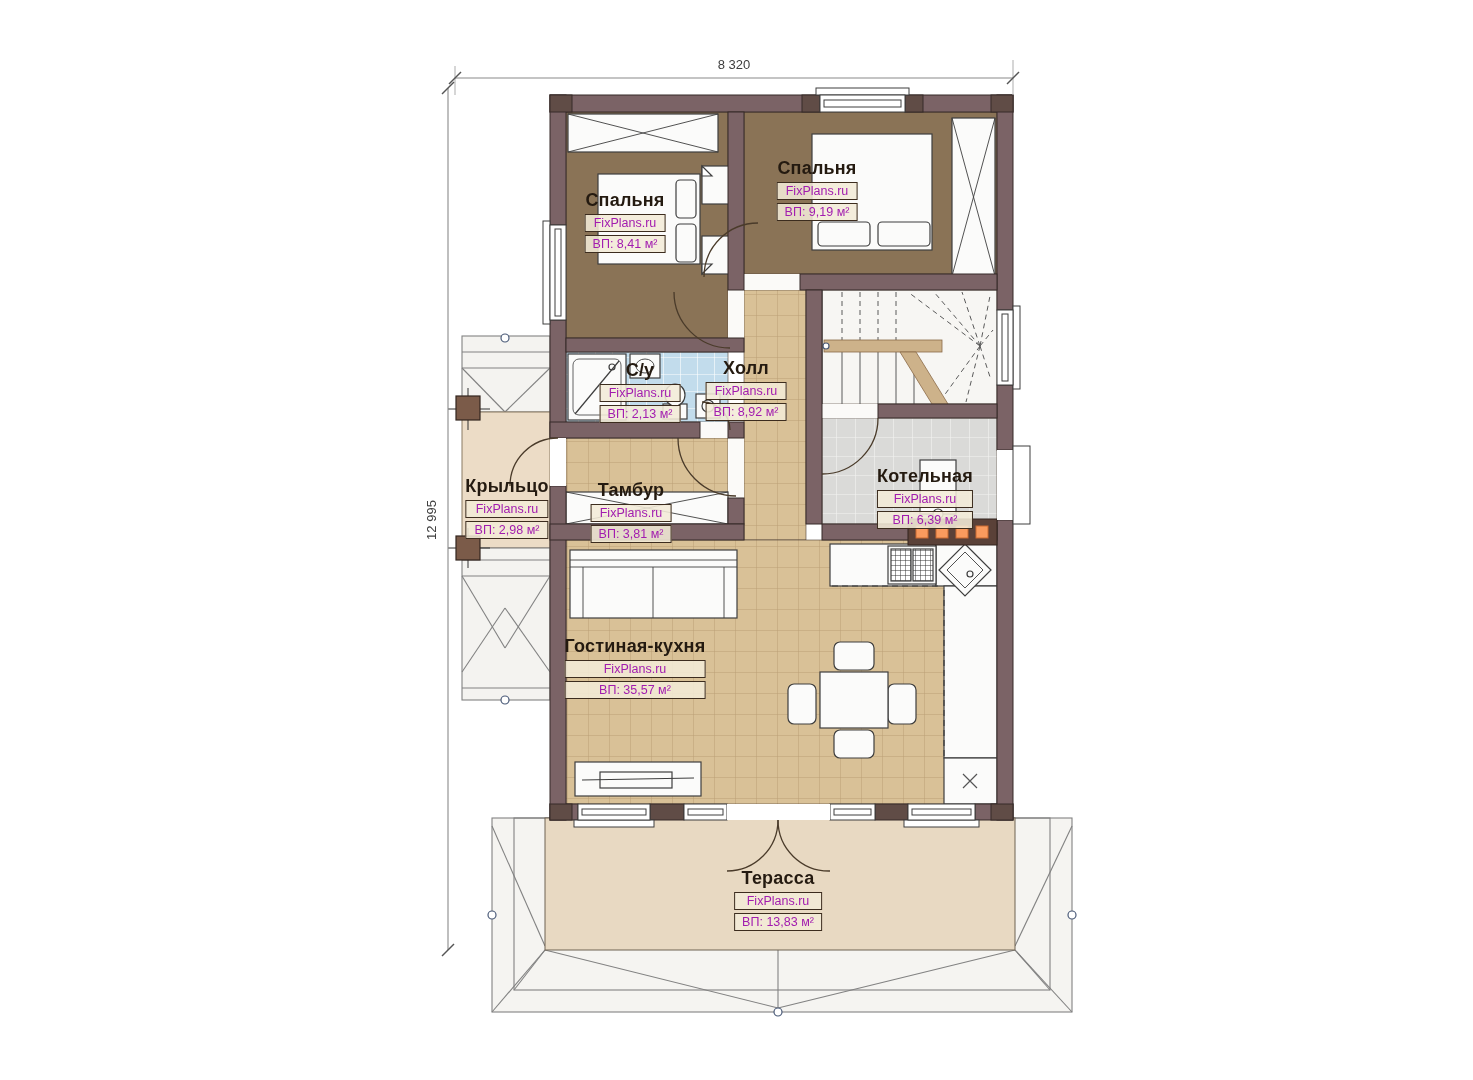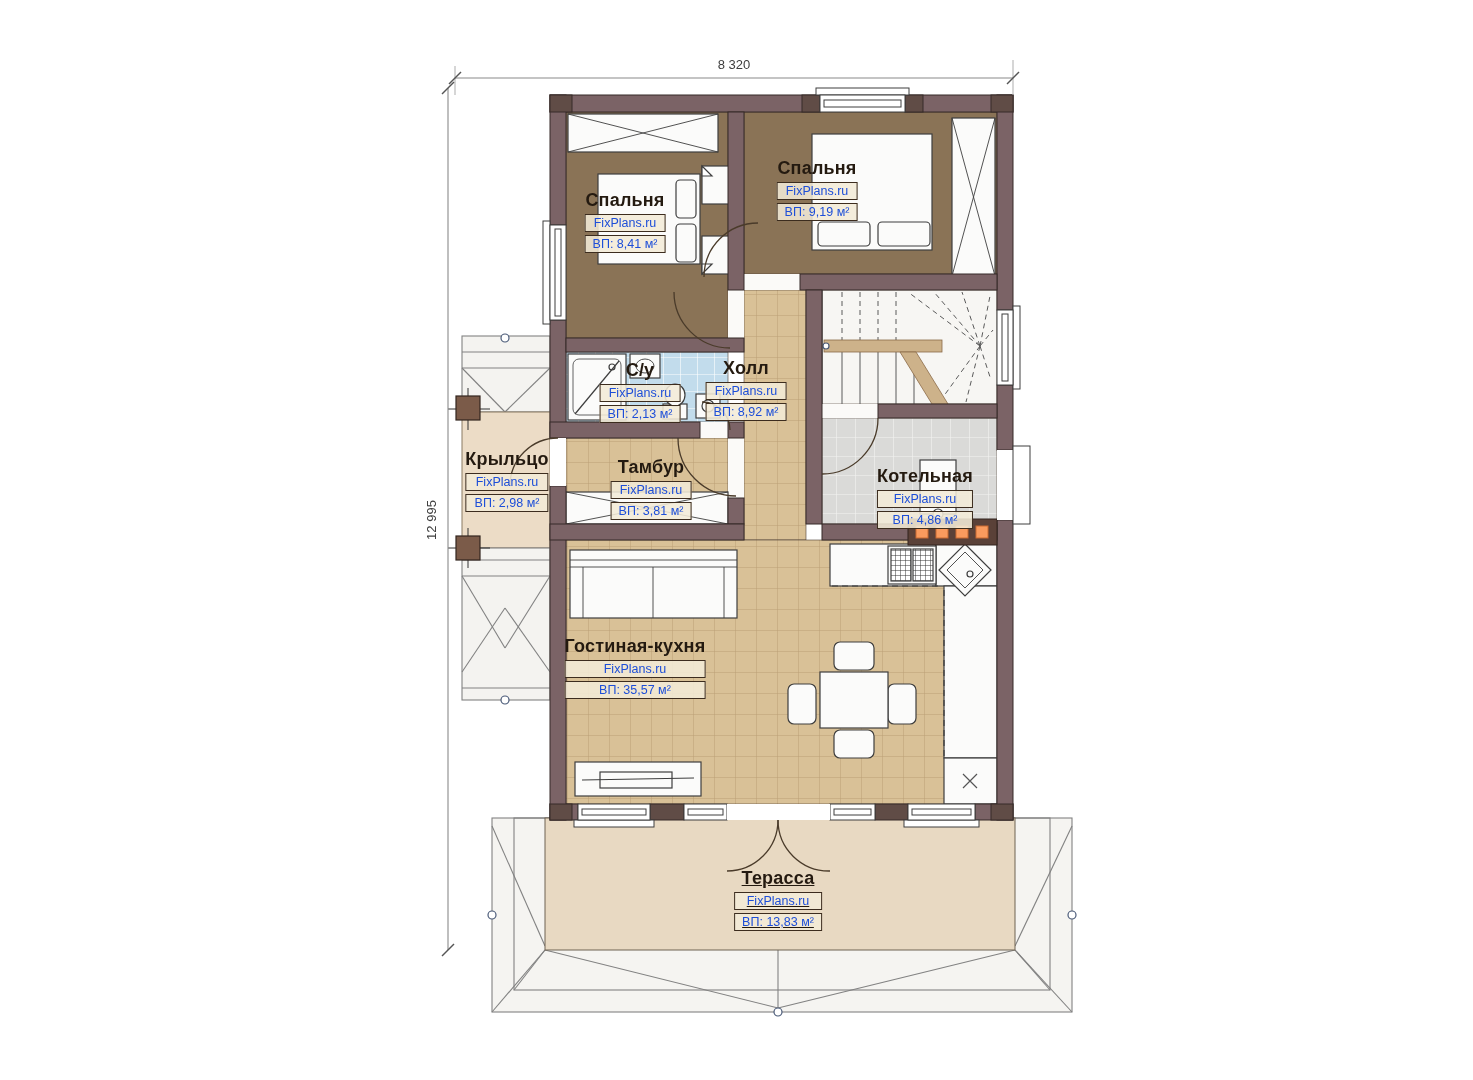--- a/index.html
+++ b/index.html
@@ -2,21 +2,21 @@
 <html><head>
 <meta charset="utf-8">
 <style>
   html,body{margin:0;padding:0;background:#fff;}
   .canvas{position:relative;width:1473px;height:1080px;background:#fff;overflow:hidden;
           font-family:"Liberation Sans",sans-serif;}
   svg{position:absolute;left:0;top:0;}
   .room-label{position:absolute;transform:translateX(-50%);text-align:center;z-index:6;color:#241a10;}
   .room-name{font-size:18px;font-weight:bold;white-space:nowrap;letter-spacing:.2px;}
   .room-box{display:block;border:1.5px solid #3c2c1e;background:rgba(243,235,215,.88);
-            font-size:12.5px;padding:1px 7px;margin-top:3px;white-space:nowrap;color:#1d4ed8;}
+            font-size:12.5px;padding:1px 7px;margin-top:3px;white-space:nowrap;color:#a21caf;}
   .dim-label{position:absolute;font-size:13px;color:#3d3d3d;z-index:6;}
   .dim-w{transform:translateX(-50%);}
   .dim-h{transform:translate(-50%,-50%) rotate(-90deg);}
 </style>
 </head>
 <body>
 
 <div class="canvas">
 
 <svg width="1473" height="1080" viewBox="0 0 1473 1080">
@@ -359,43 +359,43 @@
   <span class="room-box">FixPlans.ru</span>
   <span class="room-box">ВП: 2,13 м²</span>
 </div>
 
 <div class="room-label" style="left:746px;top:358px;">
   <div class="room-name">Холл</div>
   <span class="room-box">FixPlans.ru</span>
   <span class="room-box">ВП: 8,92 м²</span>
 </div>
 
-<div class="room-label" style="left:507px;top:449px;">
+<div class="room-label" style="left:507px;top:476px;">
   <div class="room-name">Крыльцо</div>
   <span class="room-box">FixPlans.ru</span>
   <span class="room-box">ВП: 2,98 м²</span>
 </div>
 
-<div class="room-label" style="left:631px;top:457px;margin-left:20px;">
+<div class="room-label" style="left:631px;top:480px;">
   <div class="room-name">Тамбур</div>
   <span class="room-box">FixPlans.ru</span>
   <span class="room-box">ВП: 3,81 м²</span>
 </div>
 
 <div class="room-label" style="left:925px;top:466px;">
   <div class="room-name">Котельная</div>
   <span class="room-box">FixPlans.ru</span>
-  <span class="room-box">ВП: 4,86 м²</span>
+  <span class="room-box">ВП: 6,39 м²</span>
 </div>
 
 <div class="room-label" style="left:635px;top:636px;">
   <div class="room-name">Гостиная-кухня</div>
   <span class="room-box">FixPlans.ru</span>
   <span class="room-box">ВП: 35,57 м²</span>
 </div>
 
-<div class="room-label" style="left:778px;top:868px;text-decoration:underline;">
+<div class="room-label" style="left:778px;top:868px;">
   <div class="room-name">Терасса</div>
   <span class="room-box">FixPlans.ru</span>
   <span class="room-box">ВП: 13,83 м²</span>
 </div>
 
 </div>
 
 </body></html>

